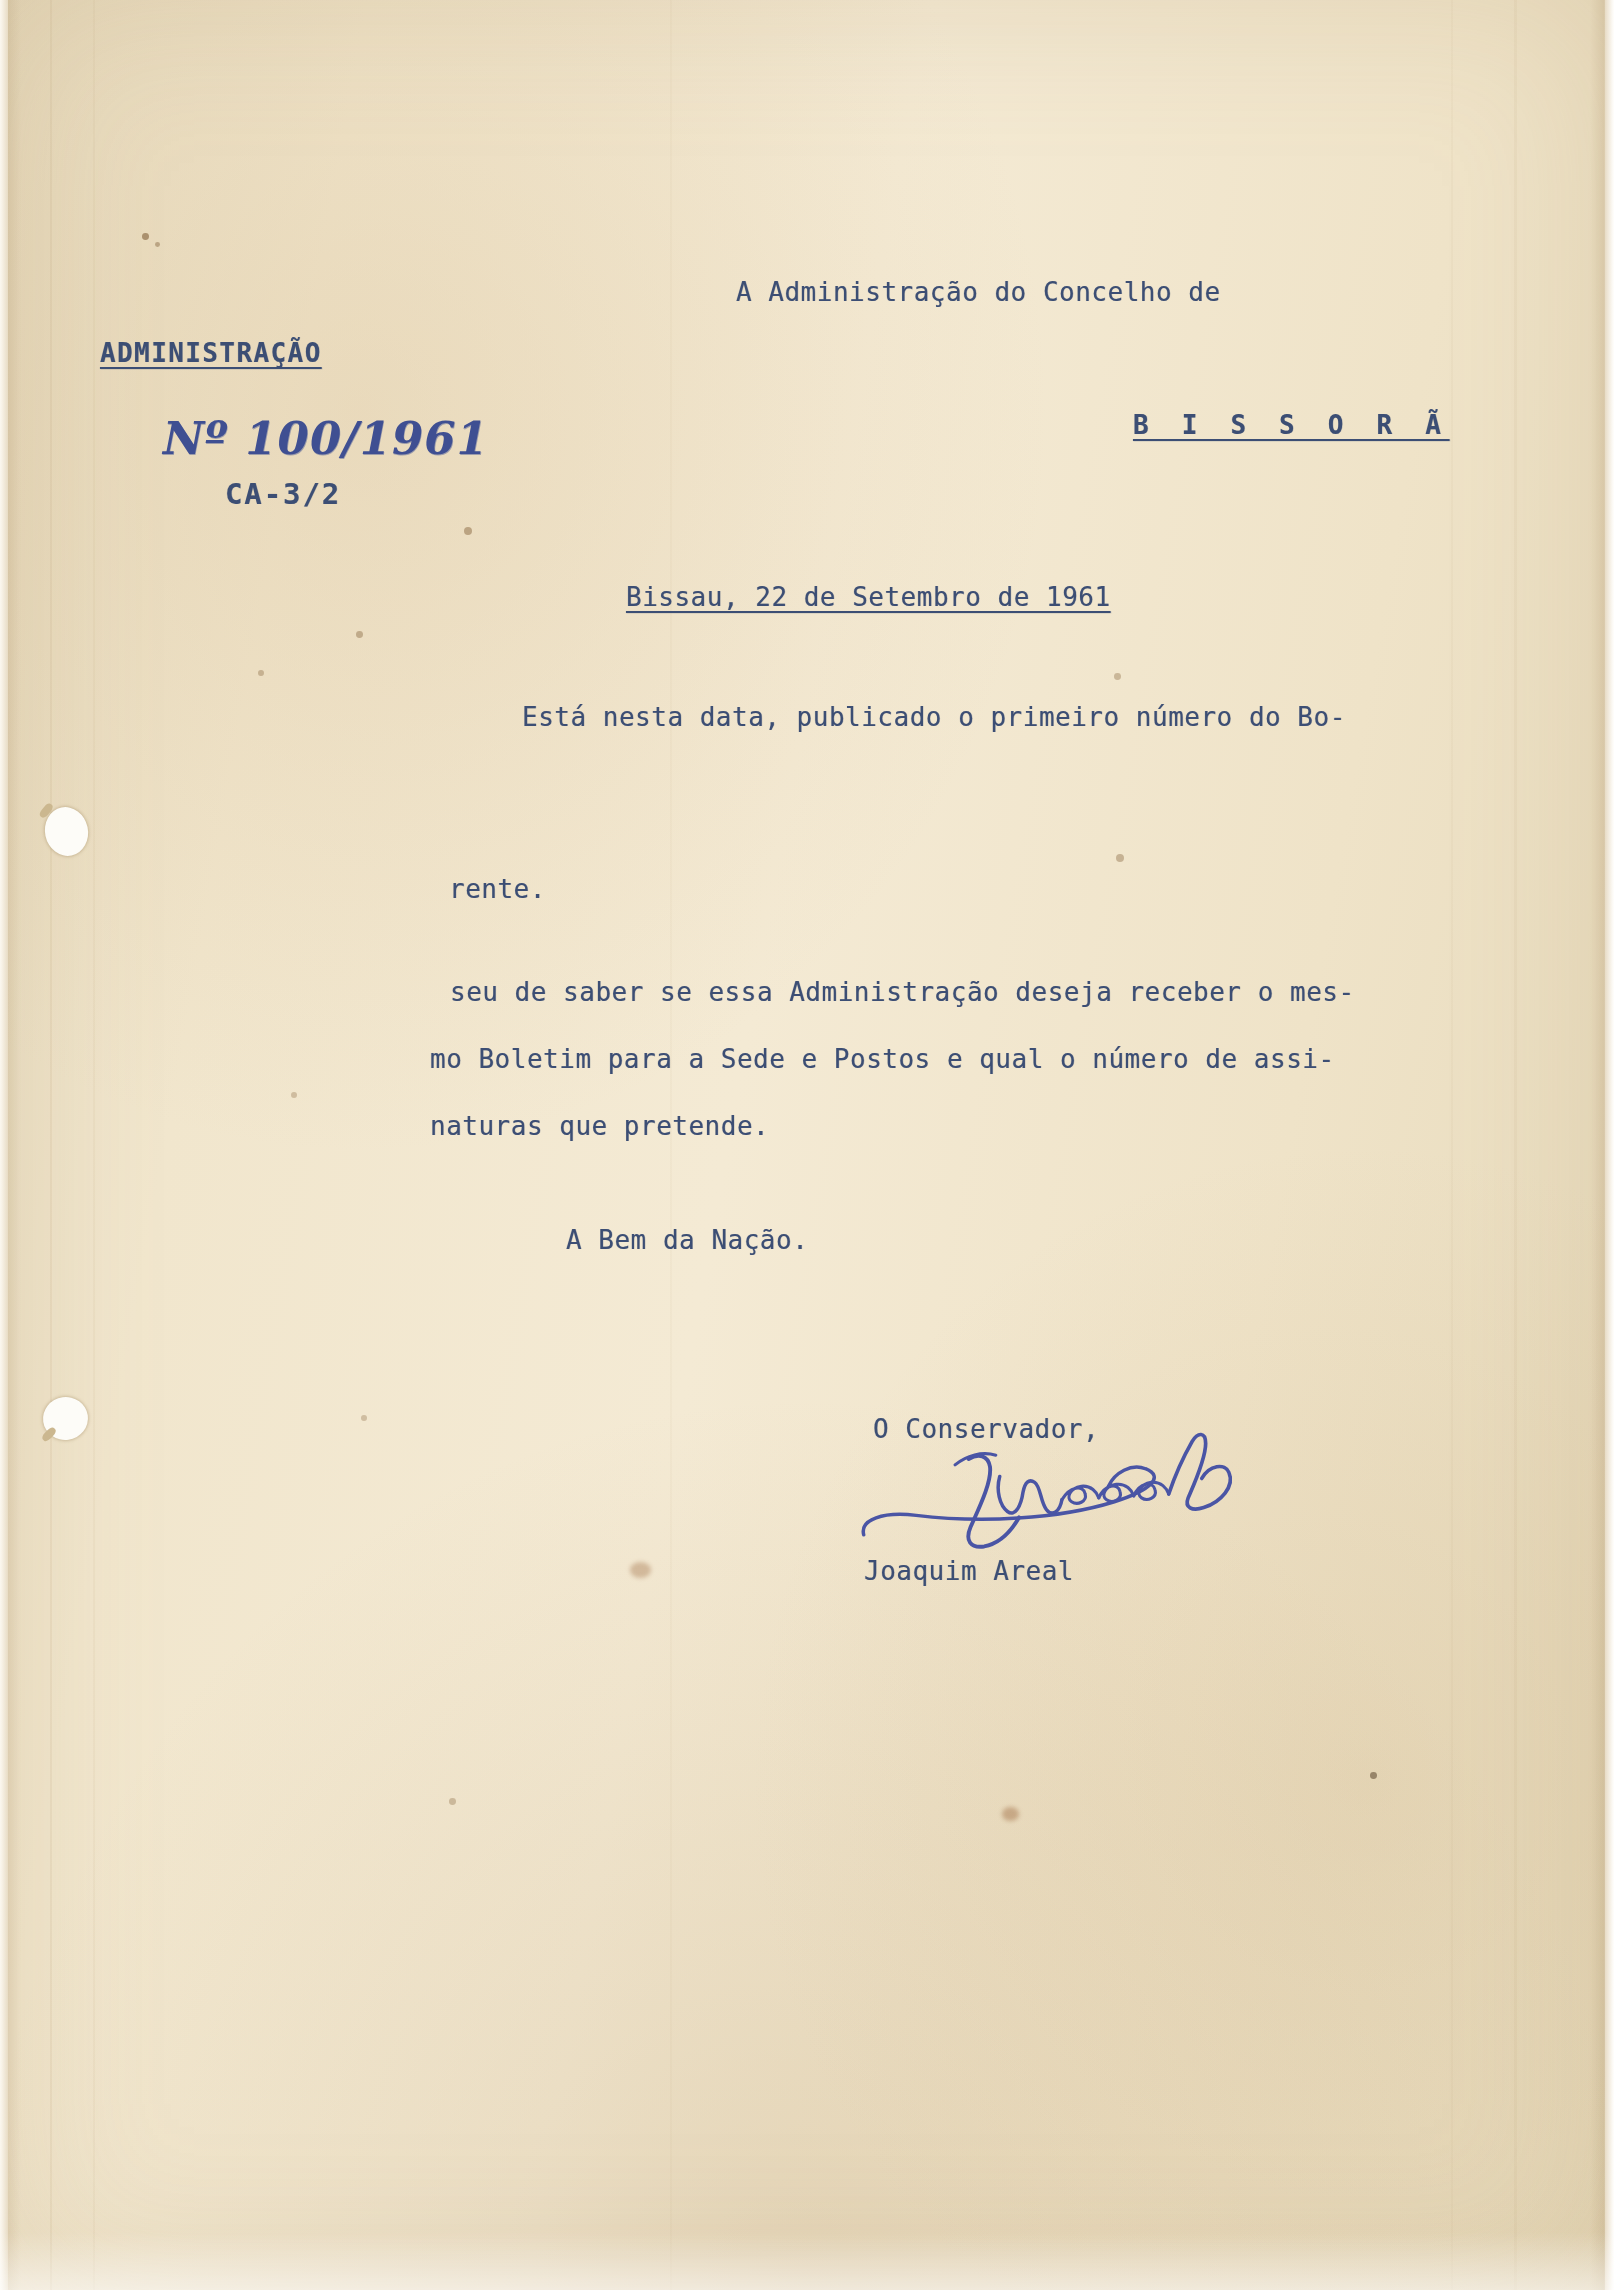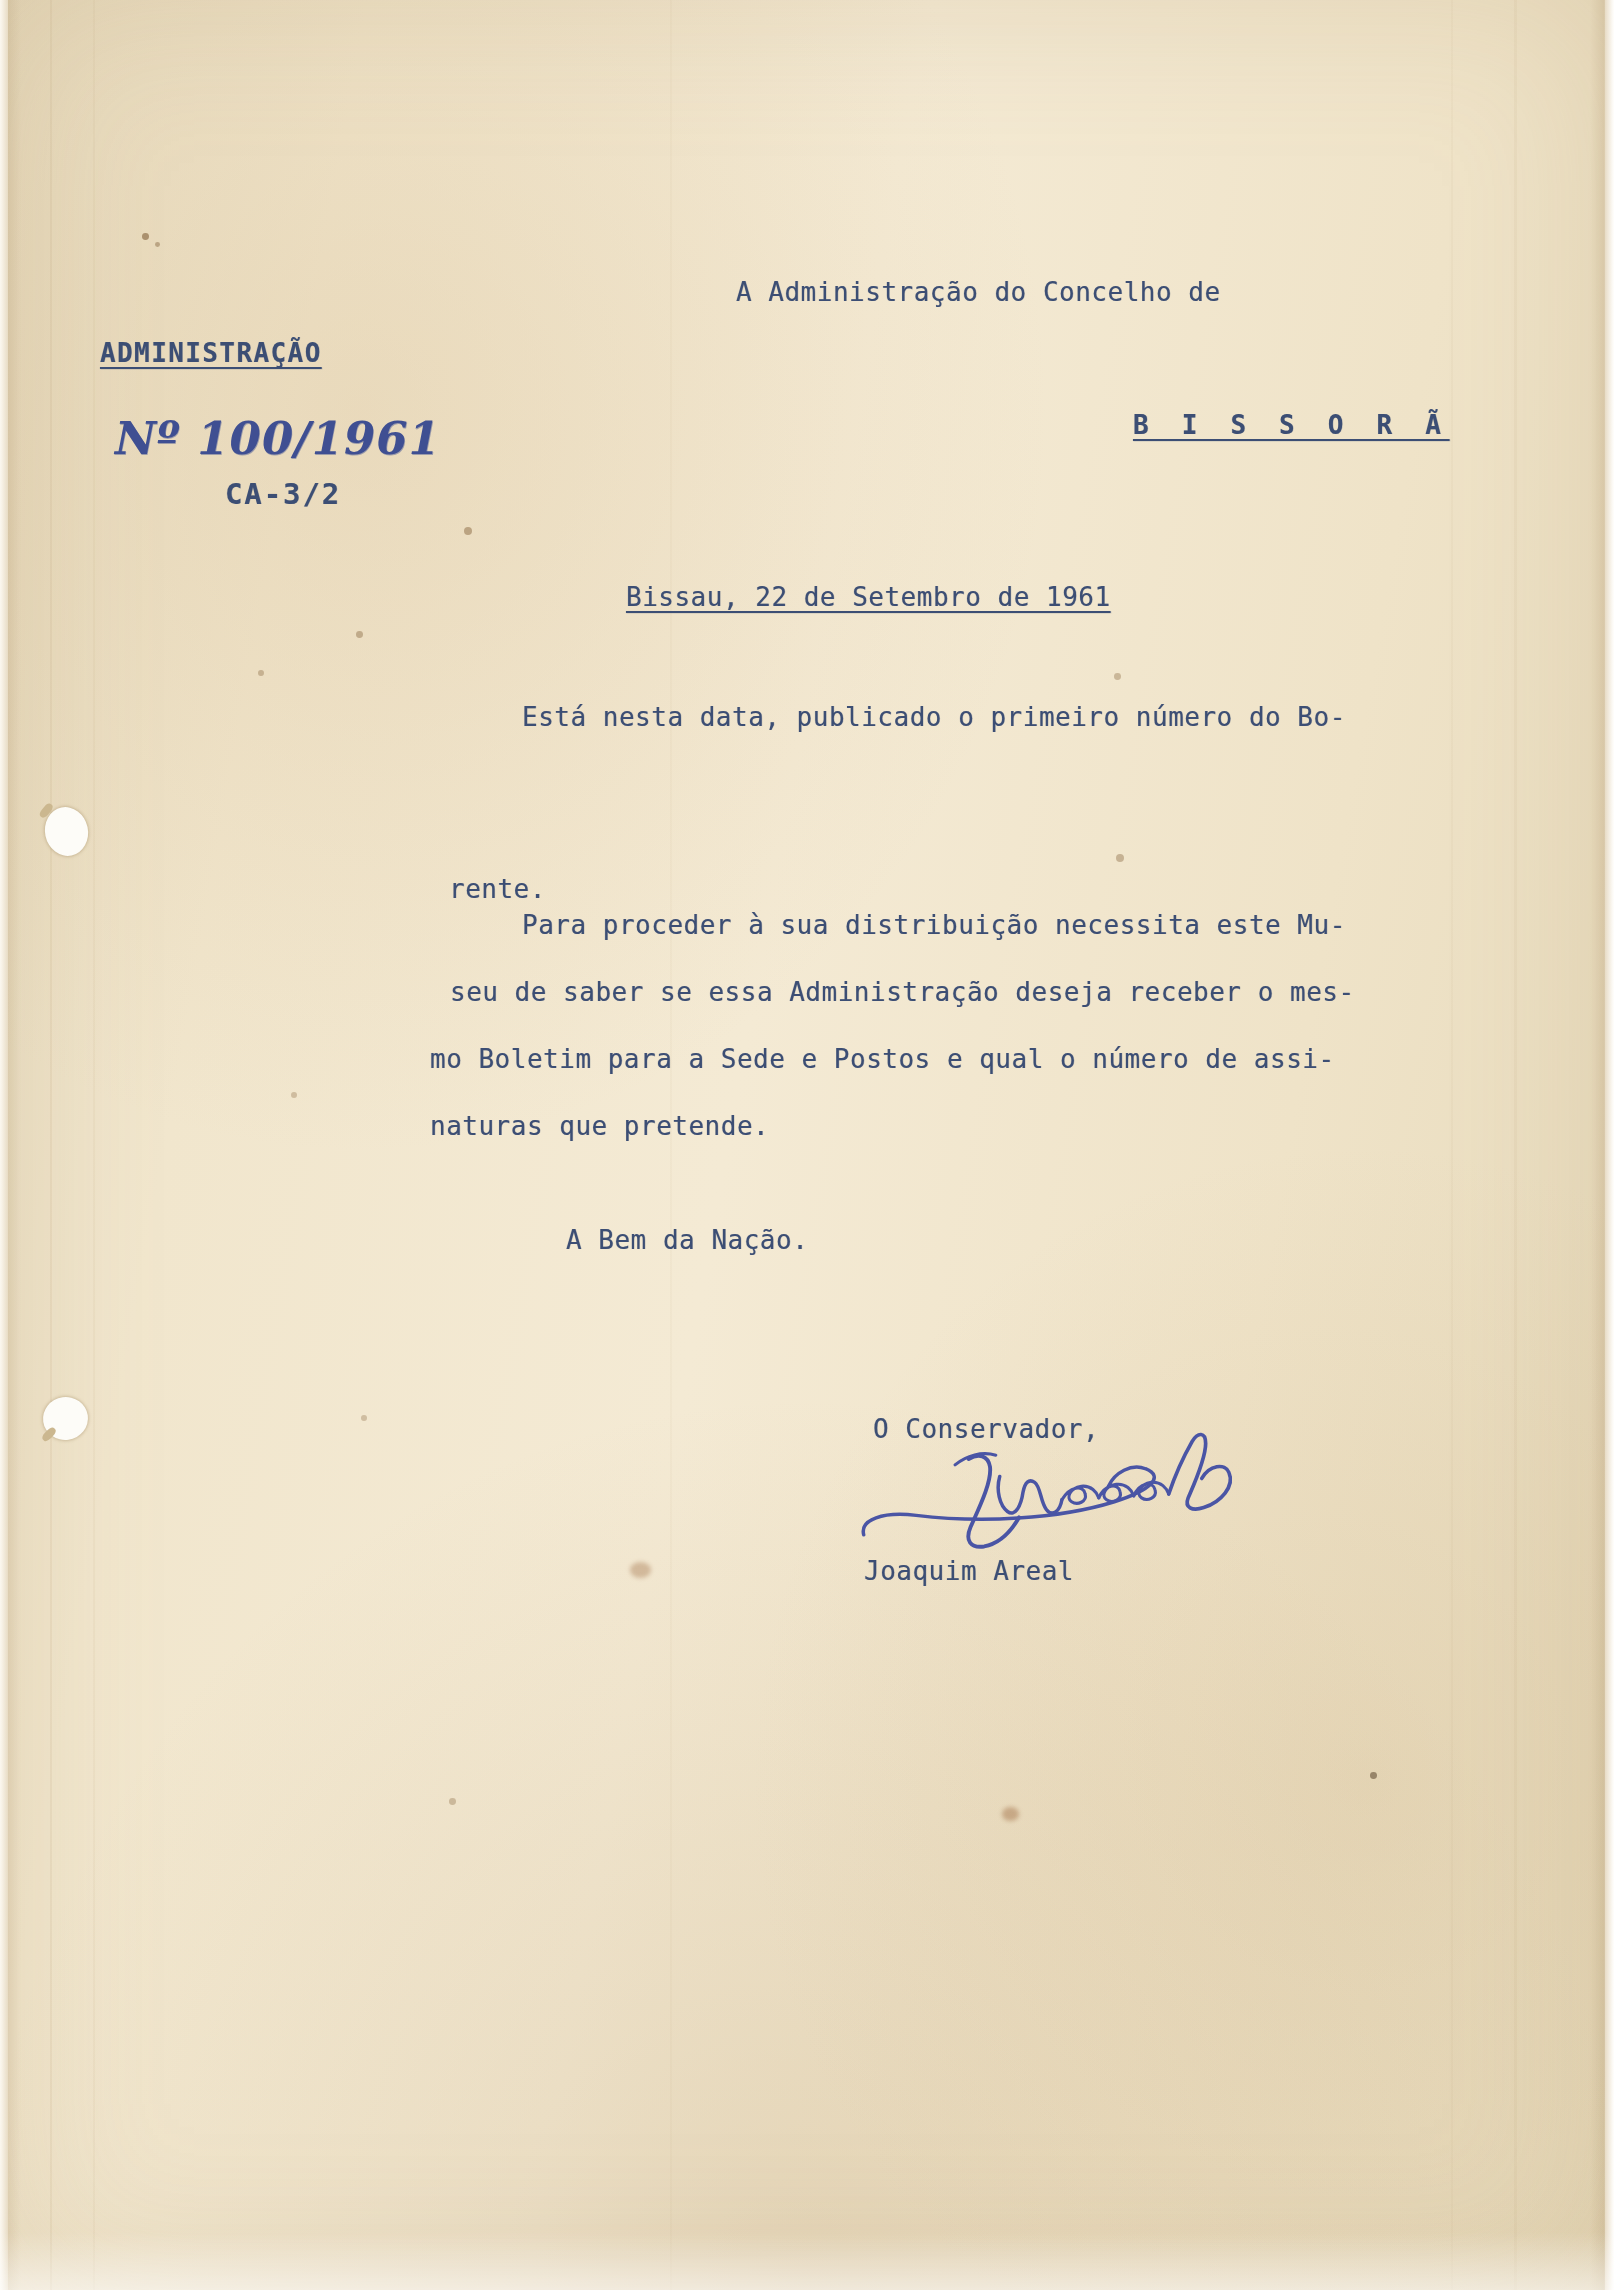--- a/index.html
+++ b/index.html
@@ -139,20 +139,21 @@
   #signer-name        { left: 864px;  top: 1556px; font-size: 26px; }
 
   
   .hand {
     font-family: "DejaVu Serif", "Liberation Serif", serif;
     font-style: italic;
     font-weight: bold;
     color: #3f4f92;
     letter-spacing: 1px;
     text-shadow: 0.6px 0.5px 0.6px rgba(63,79,146,0.45);
+    margin-left: 48px;
   }
 
   
   #signature-mark {
     position: absolute;
     left: 854px;
     top: 1426px;
     width: 408px;
     height: 136px;
     pointer-events: none;
@@ -204,21 +205,20 @@
 
   <div class="ink" id="addressee-line">A Administração do Concelho de</div>
 
   <div class="ink u" id="addressee-place">B I S S O R Ã</div>
 
   <div class="ink u" id="date-line">Bissau, 22 de Setembro de 1961</div>
 
   <div class="ink body-line" id="p1l1">Está nesta data, publicado o primeiro número do Bo-</div>
   <div class="ink body-line" id="p1l3">rente.</div>
 
-  <div class="ink body-line" id="p2l1">Para proceder à sua distribuição necessita este Mu-</div>
   <div class="ink body-line" id="p2l2">seu de saber se essa Administração deseja receber o mes-</div>
   <div class="ink body-line" id="p2l3">mo Boletim para a Sede e Postos e qual o número de assi-</div>
   <div class="ink body-line" id="p2l4">naturas que pretende.</div>
 
   <div class="ink" id="closing-salutation">A Bem da Nação.</div>
 
   <div class="ink" id="signature-title">O Conservador,</div>
 
   <div id="signature-mark">
     <svg width="408" height="136" viewBox="0 0 420 140" fill="none" xmlns="http://www.w3.org/2000/svg">

